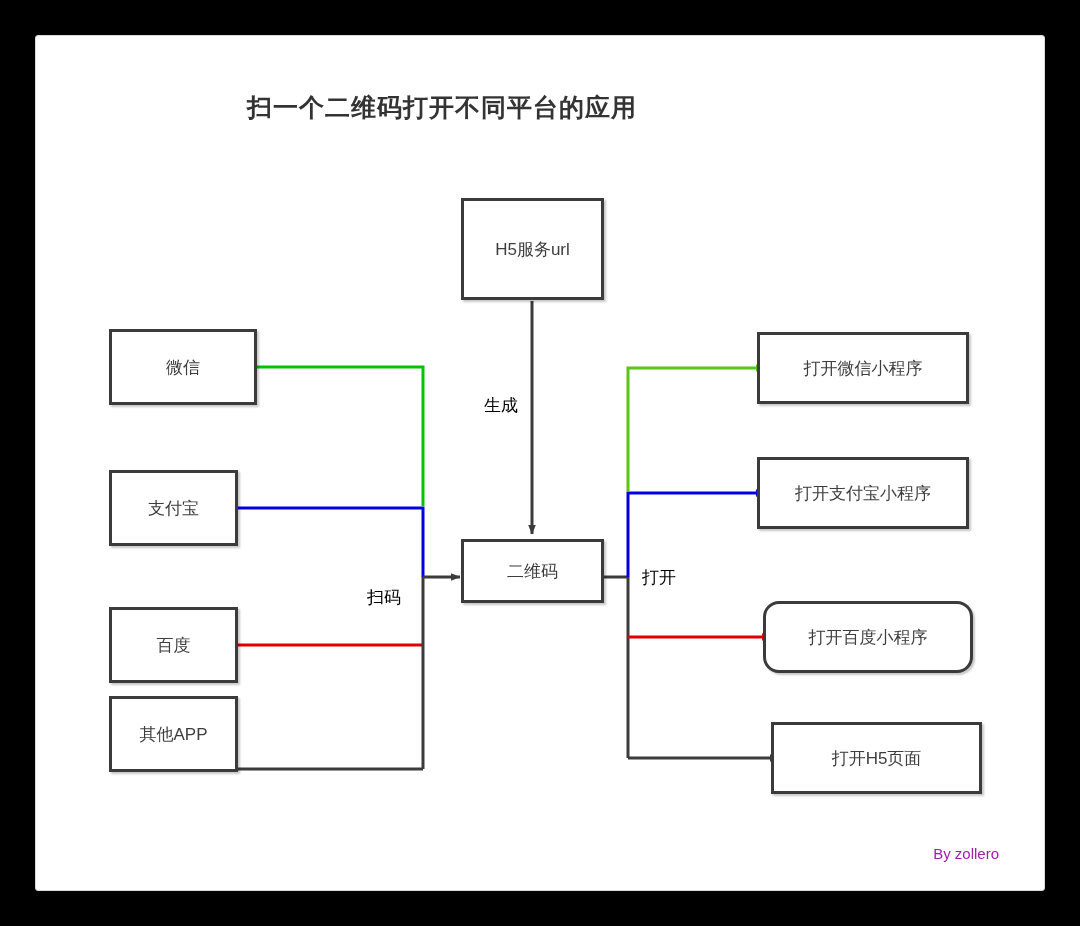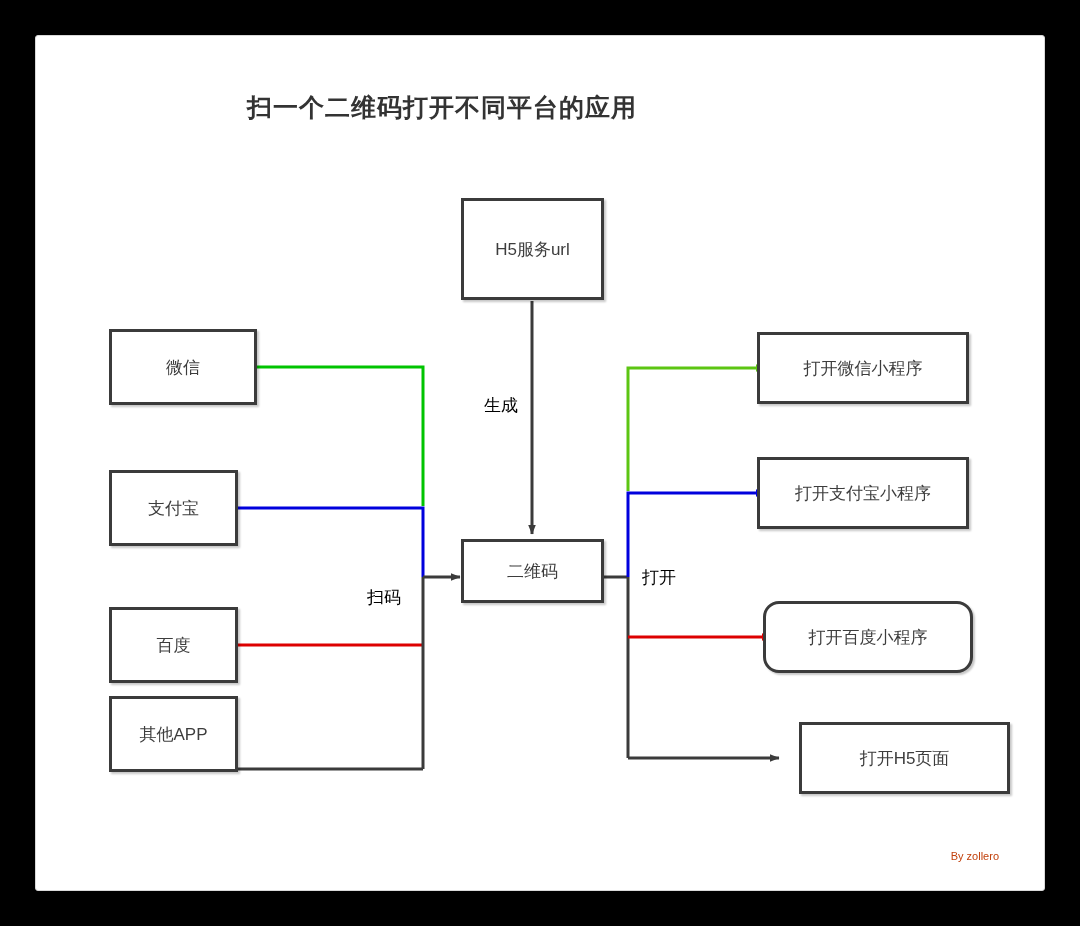--- a/index.html
+++ b/index.html
@@ -20,21 +20,21 @@
   }
   #title{
     position:absolute;left:0;top:55px;width:812px;
     text-align:center;
     font-size:25px;font-weight:bold;color:#333333;
     letter-spacing:1px;
     white-space:nowrap;
   }
   #footer{
     position:absolute;right:45px;bottom:28px;
-    font-size:11px;color:#c2410c;
+    font-size:15px;color:#a21caf;
     white-space:nowrap;
   }
   
   #wires{position:absolute;left:0;top:0;width:1008px;height:854px;}
   
   .node{
     position:absolute;
     background:#ffffff;
     border:3px solid #3b3b3b;
     box-shadow:2px 2px 2px rgba(0,0,0,.22);
@@ -113,21 +113,21 @@
   <div class="node" style="left:73px;top:660px;width:129px;height:76px;">其他APP</div>
 
   <div class="node" style="left:425px;top:503px;width:143px;height:64px;text-align:right;">二维码</div>
 
   <div class="node" style="left:721px;top:296px;width:212px;height:72px;">打开微信小程序</div>
 
   <div class="node" style="left:721px;top:421px;width:212px;height:72px;">打开支付宝小程序</div>
 
   <div class="node" style="left:727px;top:565px;width:210px;height:72px;border-radius:16px;">打开百度小程序</div>
 
-  <div class="node" style="left:735px;top:686px;width:211px;height:72px;margin-left:28px;">打开H5页面</div>
+  <div class="node" style="left:735px;top:686px;width:211px;height:72px;">打开H5页面</div>
 
   <div class="edge-label" style="left:448px;top:358px;">生成</div>
 
   <div class="edge-label" style="left:331px;top:530px;margin-top:20px;">扫码</div>
 
   <div class="edge-label" style="left:606px;top:530px;">打开</div>
 
   <div id="footer">By zollero</div>
 
 </div>

